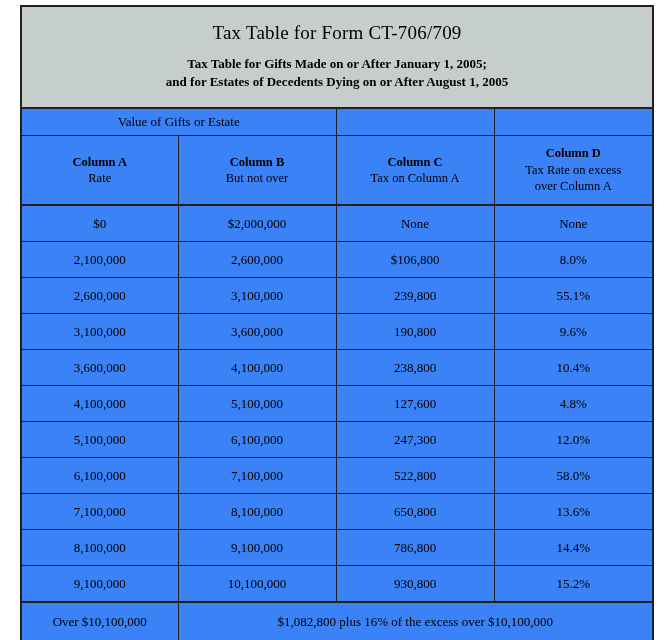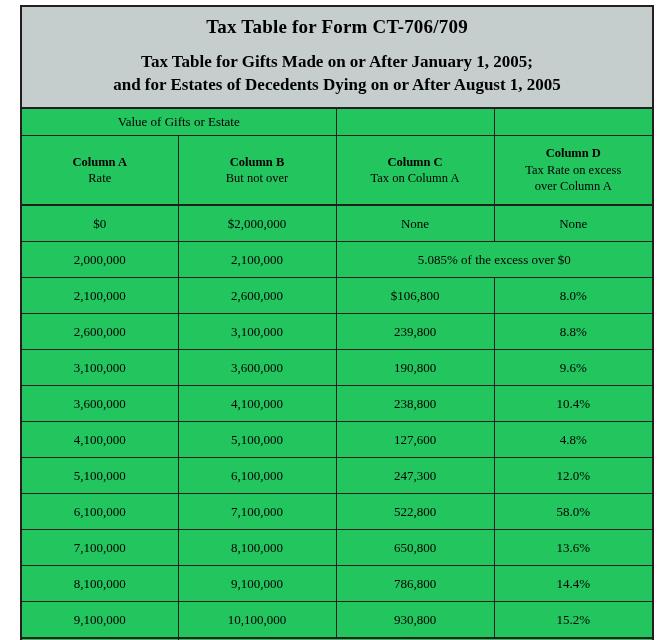--- a/index.html
+++ b/index.html
@@ -34,40 +34,40 @@
     background: #f7f7f5;
     border: 2px solid #231f20;
   }
 
   #tax-table td, #tax-table th {
     border: 1px solid #231f20;
     padding: 0;
     margin: 0;
     text-align: center;
     vertical-align: middle;
-    background: #22c55e;
+    background: #3b82f6;
     font-weight: normal;
   }
 
   
   .title-band {
     background: #c6cdcd !important;
     height: 82px;
     padding: 8px 4px 10px 4px !important;
     border-bottom: 2px solid #231f20 !important;
   }
   .doc-title {
     font-size: 19px;
-    font-weight: bold;
+    font-weight: normal;
     letter-spacing: 0.2px;
     line-height: 1.25;
     margin-bottom: 11px;
   }
   .doc-subtitle {
-    font-size: 17px;
+    font-size: 13px;
     font-weight: bold;
     line-height: 1.38;
     text-align: center;
   }
 
   
   .group-head {
     height: 26px;
     font-size: 13px;
     font-weight: bold;
@@ -158,38 +158,33 @@
         </td>
       </tr>
 
       <tr class="data-row">
         <td class="data-cell">$0</td>
         <td class="data-cell">$2,000,000</td>
         <td class="data-cell">None</td>
         <td class="data-cell">None</td>
       </tr>
 
-      <tr class="data-row">
-        <td class="data-cell">2,000,000</td>
-        <td class="data-cell">2,100,000</td>
-        <td class="span-cell" colspan="2">5.085% of the excess over $0</td>
-      </tr>
 
       <tr class="data-row">
         <td class="data-cell">2,100,000</td>
         <td class="data-cell">2,600,000</td>
         <td class="data-cell">$106,800</td>
         <td class="data-cell">8.0%</td>
       </tr>
 
       <tr class="data-row">
         <td class="data-cell">2,600,000</td>
         <td class="data-cell">3,100,000</td>
         <td class="data-cell">239,800</td>
-        <td class="data-cell">8.8%</td>
+        <td class="data-cell">55.1%</td>
       </tr>
 
       <tr class="data-row">
         <td class="data-cell">3,100,000</td>
         <td class="data-cell">3,600,000</td>
         <td class="data-cell">190,800</td>
         <td class="data-cell">9.6%</td>
       </tr>
 
       <tr class="data-row">

